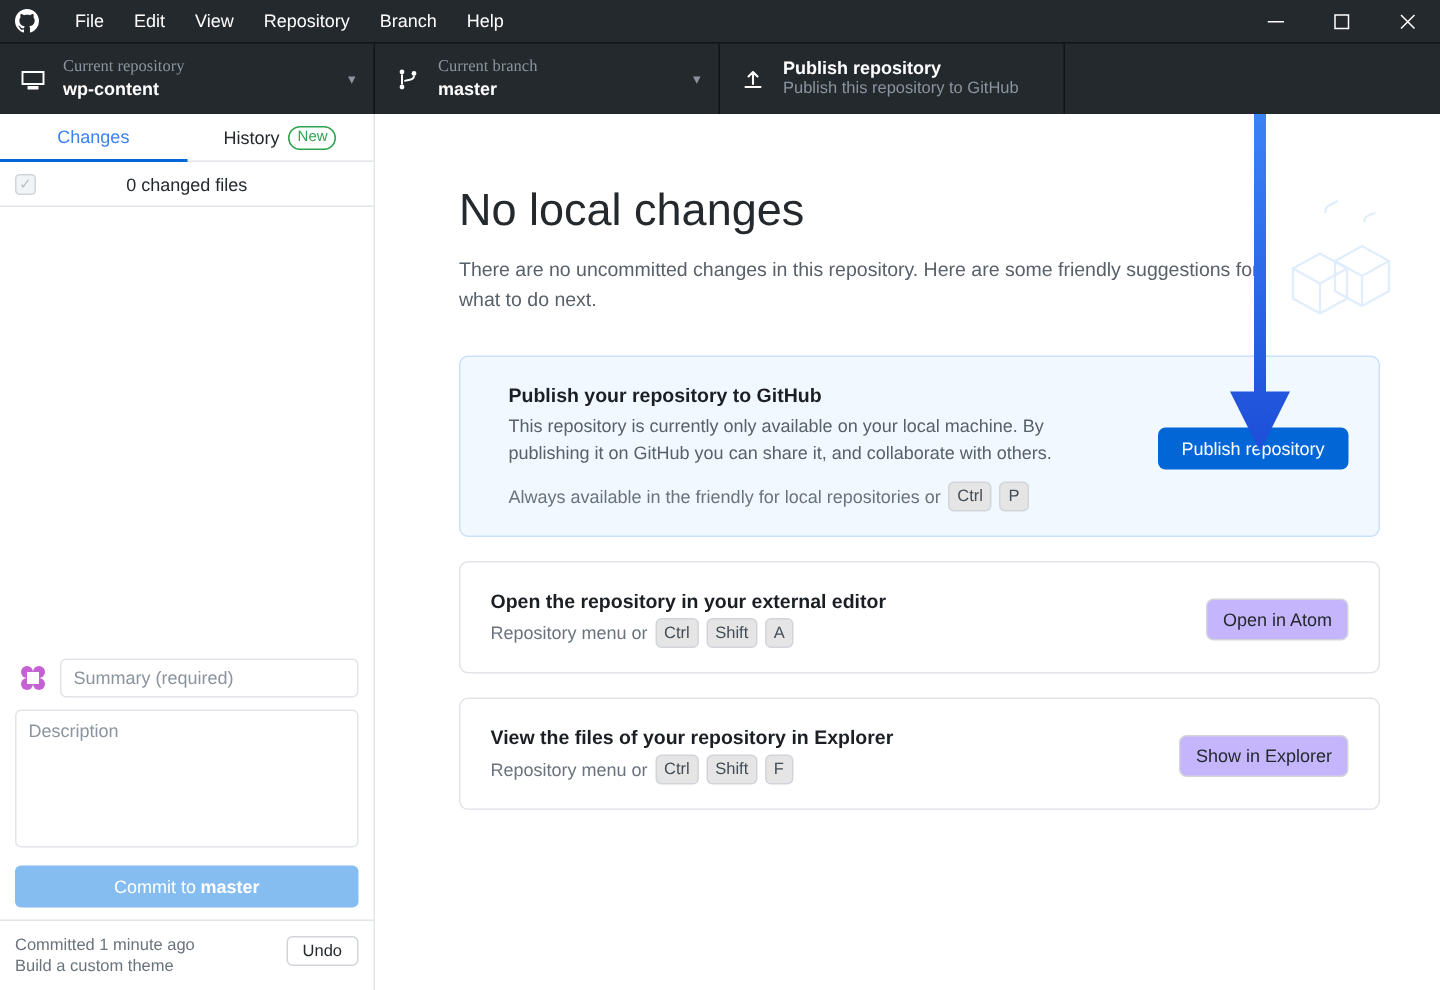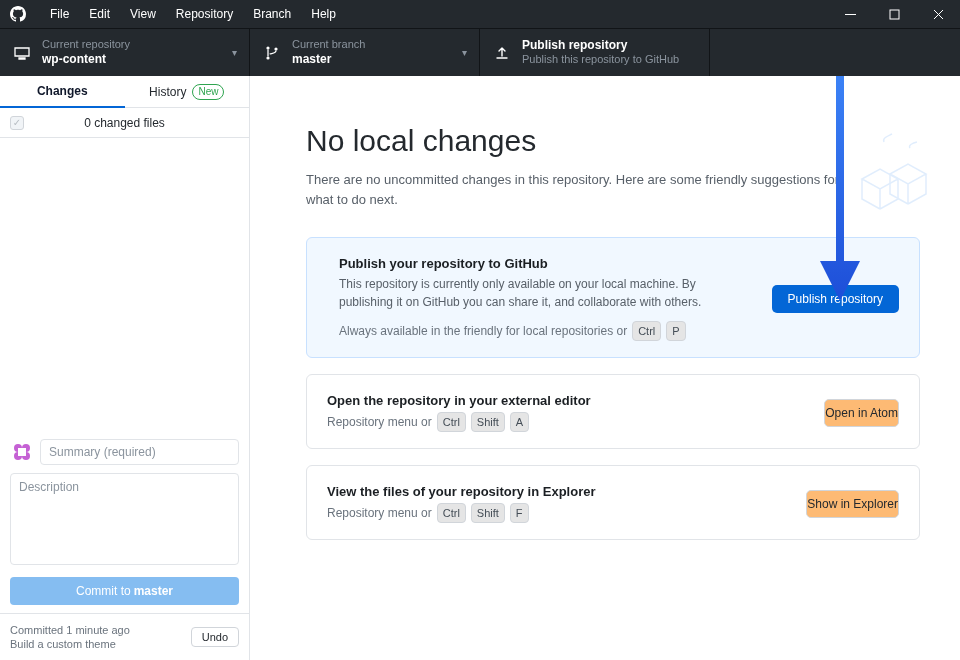--- a/index.html
+++ b/index.html
@@ -10,56 +10,56 @@
 .titlebar .spacer { flex: 1; }
 .winbtn { width: 44px; height: 28px; display: flex; align-items: center; justify-content: center; color: #fff; }
 .winbtn svg { width: 11px; height: 11px; }
 .toolbar { height: 48px; background: #24292e; display: flex; color: #fff; border-top: 1px solid #111417; }
 .tb-section { display: flex; align-items: center; padding: 0 14px; border-right: 1px solid #111417; position: relative; }
 .tb-repo { width: 250px; }
 .tb-branch { width: 230px; }
 .tb-publish { flex: 0 0 auto; width: 230px; }
 .tb-icon { width: 16px; height: 16px; margin-right: 12px; flex-shrink: 0; display:flex; align-items:center; justify-content:center; }
 .tb-text { display: flex; flex-direction: column; line-height: 1.25; }
-.tb-label { font-size: 11px; color: #8b949e; }
+.tb-label { font-size: 11px; color: #8b949e; font-family: Liberation Serif, serif; }
 .tb-value { font-size: 12px; font-weight: 600; color: #fff; }
 .tb-sub { font-size: 11px; color: #8b949e; }
 .tb-caret { position: absolute; right: 12px; color: #8b949e; font-size: 10px; }
 .body { display: flex; height: calc(660px - 28px - 48px); }
 .sidebar { width: 250px; border-right: 1px solid #e1e4e8; display: flex; flex-direction: column; background: #fff; }
 .tabs { display: flex; height: 32px; border-bottom: 1px solid #e1e4e8; font-size: 12px; }
 .tab { flex: 1; display: flex; align-items: center; justify-content: center; gap: 6px; cursor: default; color: #24292e; }
-.tab.active { border-bottom: 2px solid #0366d6; color: #0f172a; margin-bottom: -1px; font-weight: bold; }
+.tab.active { border-bottom: 2px solid #0366d6; color: #3b82f6; margin-bottom: -1px; }
 .badge-new { font-size: 10px; border: 1px solid #2ea44f; color: #2ea44f; border-radius: 9px; padding: 0 5px; line-height: 14px; }
 .changes-bar { height: 30px; display: flex; align-items: center; border-bottom: 1px solid #e1e4e8; padding: 0 10px; font-size: 12px; color: #24292e; justify-content: center; position: relative; }
 .changes-bar .chk { position: absolute; left: 10px; width: 14px; height: 14px; border: 1px solid #d1d5da; border-radius: 3px; background: #f1f4f7; display:flex; align-items:center; justify-content:center; color:#b7bdc3; font-size:10px;}
 .sidebar-empty { flex: 1; }
 .commit-area { padding: 8px 10px; display: flex; flex-direction: column; gap: 8px; }
 .summary-row { display: flex; gap: 6px; align-items: center; }
 .avatar { width: 24px; height: 24px; border-radius: 3px; display:flex; align-items:center; justify-content:center; }
 .avatar svg { width: 20px; height: 20px; }
 .input-summary { flex: 1; height: 26px; border: 1px solid #e1e4e8; border-radius: 4px; padding: 0 8px; font-size: 12px; }
 .input-desc { width: 100%; height: 92px; border: 1px solid #e1e4e8; border-radius: 4px; padding: 6px 8px; font-size: 12px; resize: none; }
 .commit-btn { margin-top: 4px; height: 28px; background: #85bdf1; color: #fff; border: none; border-radius: 4px; font-size: 12px; display:flex; align-items:center; justify-content:center; }
 .commit-btn .bold { font-weight: 700; margin-left: 3px; }
-.recent { border-top: 1px solid #e1e4e8; padding: 10px; display: flex; align-items: center; justify-content: space-between; font-size: 11px; color: #6a737d; }
+.recent { border-top: 1px solid #e1e4e8; padding: 10px; display: flex; align-items: flex-start; justify-content: space-between; font-size: 11px; color: #6a737d; }
 .recent .lines { display:flex; flex-direction:column; gap:2px; }
 .undo-btn { border: 1px solid #d1d5da; border-radius: 4px; padding: 3px 10px; font-size: 11px; background: #fff; color: #24292e; }
 .main { flex: 1; padding: 48px 40px 20px 56px; overflow: hidden; position: relative; }
 .main h1 { font-size: 30px; font-weight: 300; color: #24292e; margin-bottom: 12px; }
 .main p.lead { font-size: 13px; color: #586069; max-width: 540px; line-height: 1.5; margin-bottom: 28px; }
 .card { border: 1px solid #e1e4e8; border-radius: 6px; padding: 18px 20px 16px; margin-bottom: 16px; display: flex; justify-content: space-between; align-items: flex-start; gap: 20px; }
 .card.primary { border-color: #c8e1ff; background: #f1f8ff; padding-left: 32px; }
 .card-left { flex: 1; }
 .card-title { font-size: 13px; font-weight: 600; margin-bottom: 4px; }
 .card-desc { font-size: 12px; color: #586069; line-height: 1.5; margin-bottom: 10px; }
 .card-hint { font-size: 12px; color: #6a737d; display:flex; align-items:center; gap:5px; flex-wrap:wrap; }
 .kbd { display: inline-block; border: 1px solid #d1d5da; border-radius: 4px; padding: 1px 5px; font-size: 11px; color: #444d56; background: #e5e5e5; line-height: 16px; }
 .btn-primary { background: #0366d6; color: #fff; border: none; border-radius: 5px; padding: 7px 16px; font-size: 12px; white-space: nowrap; align-self: center; }
-.btn-secondary { background: #fdba74; border: 1px solid #d1d5da; border-radius: 5px; padding: 6px 0; font-size: 12px; color: #24292e; white-space: nowrap; align-self: center; }
+.btn-secondary { background: #c4b5fd; border: 1px solid #d1d5da; border-radius: 5px; padding: 6px 10px; font-size: 12px; color: #24292e; white-space: nowrap; align-self: center; }
 .deco-cloud { position: absolute; top: 48px; right: 28px; opacity: 0.55; }
 .arrow { position: absolute; top: 0; right: 90px; pointer-events: none; }
 ::placeholder { color: #8b949e; }
 </style>
 </head>
 <body>
 
 <div class="titlebar">
   <span class="logo">
     <svg width="16" height="16" viewBox="0 0 16 16" fill="#fff">

